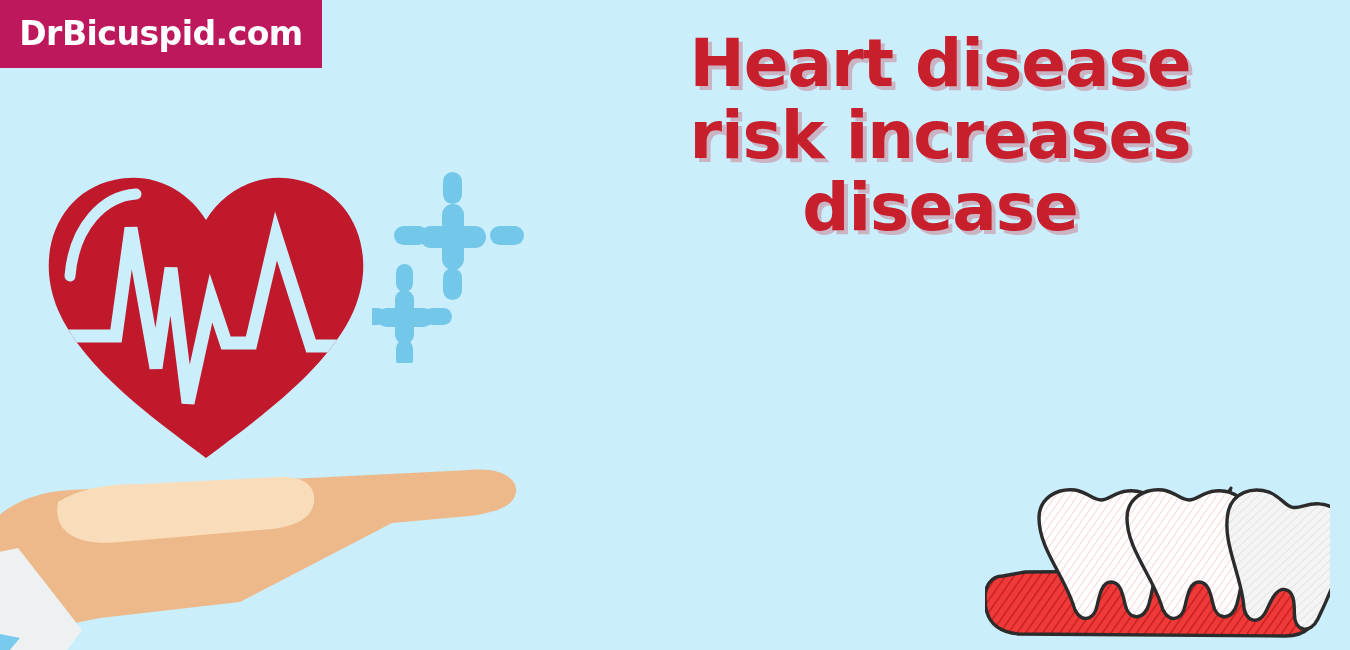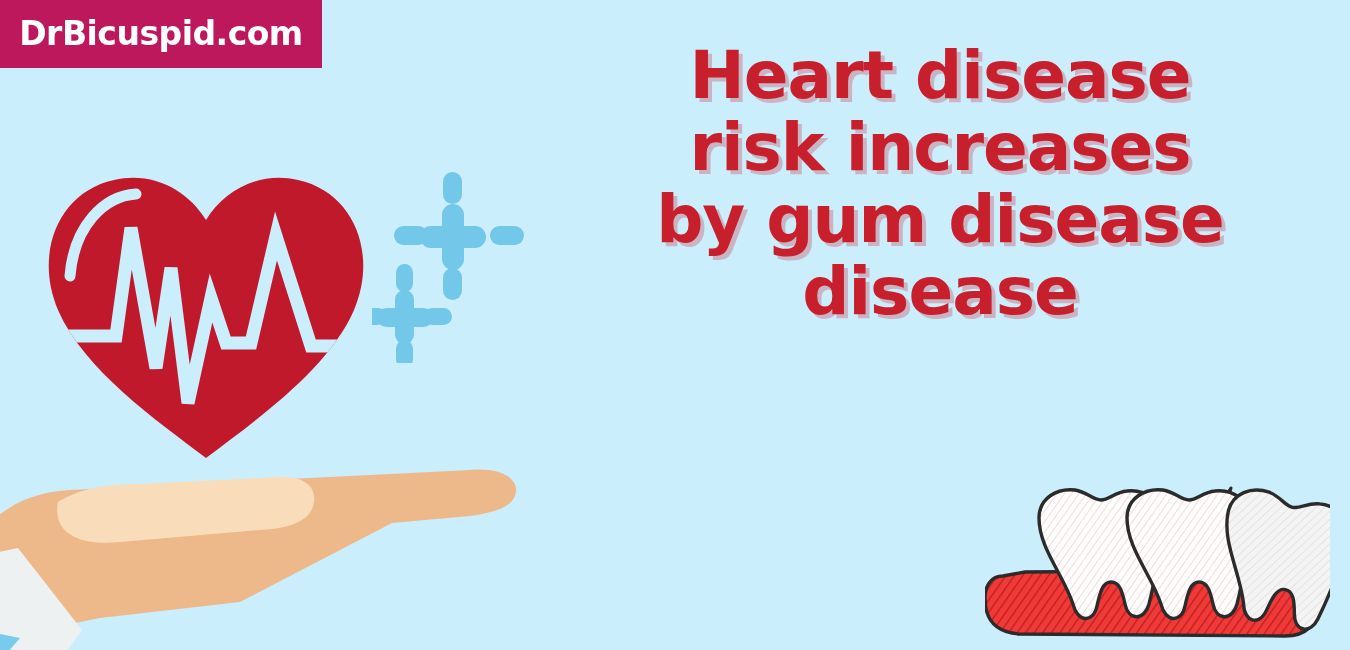--- a/index.html
+++ b/index.html
@@ -40,21 +40,20 @@
     top: -1px;
   }
 
   
   #headline {
     position: absolute;
     left: 560px;
     top: 28px;
     width: 760px;
     text-align: center;
-    margin-top: 12px;
   }
   .hl-line {
     font-family: "DejaVu Sans", sans-serif;
     font-weight: bold;
     font-size: 66px;
     line-height: 1.09;
     color: #c81f2d;
     letter-spacing: -1px;
     text-shadow: 4px 4px 0 rgba(200,31,45,0.28);
     white-space: nowrap;
@@ -101,21 +100,20 @@
 
 <div id="stage">
 
   <div id="logo-box">
     <span id="logo-text">DrBicuspid.com</span>
   </div>
 
   <div id="headline">
     <div class="hl-line">Heart disease</div>
     <div class="hl-line">risk increases</div>
-    <div class="hl-line">by gum disease</div>
     <div class="hl-line">disease</div>
   </div>
 
   <div id="heart-wrap">
     <svg viewBox="0 0 340 310" width="340" height="310" xmlns="http://www.w3.org/2000/svg">
       <defs>
         <clipPath id="heartclip">
           <path d="M170 300
                    C 120 262, 48 212, 22 152
                    C -2 96, 22 34, 78 22

